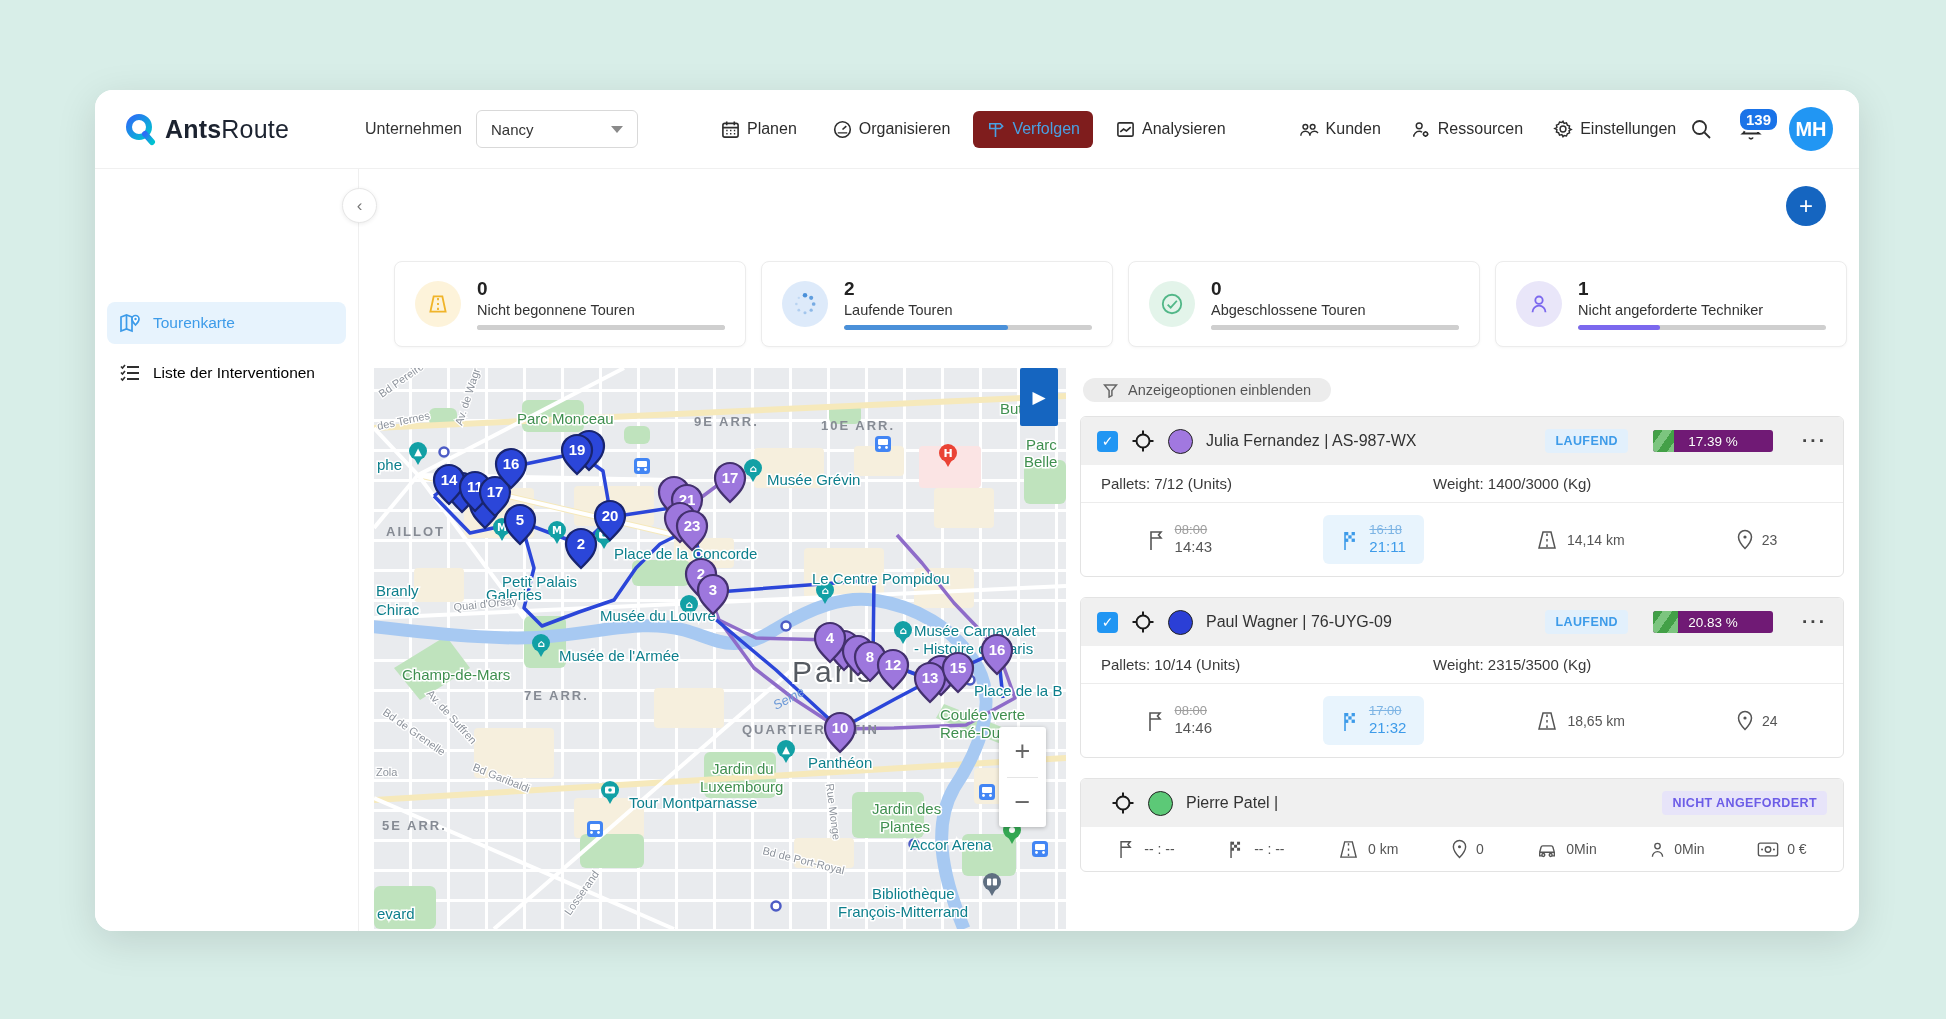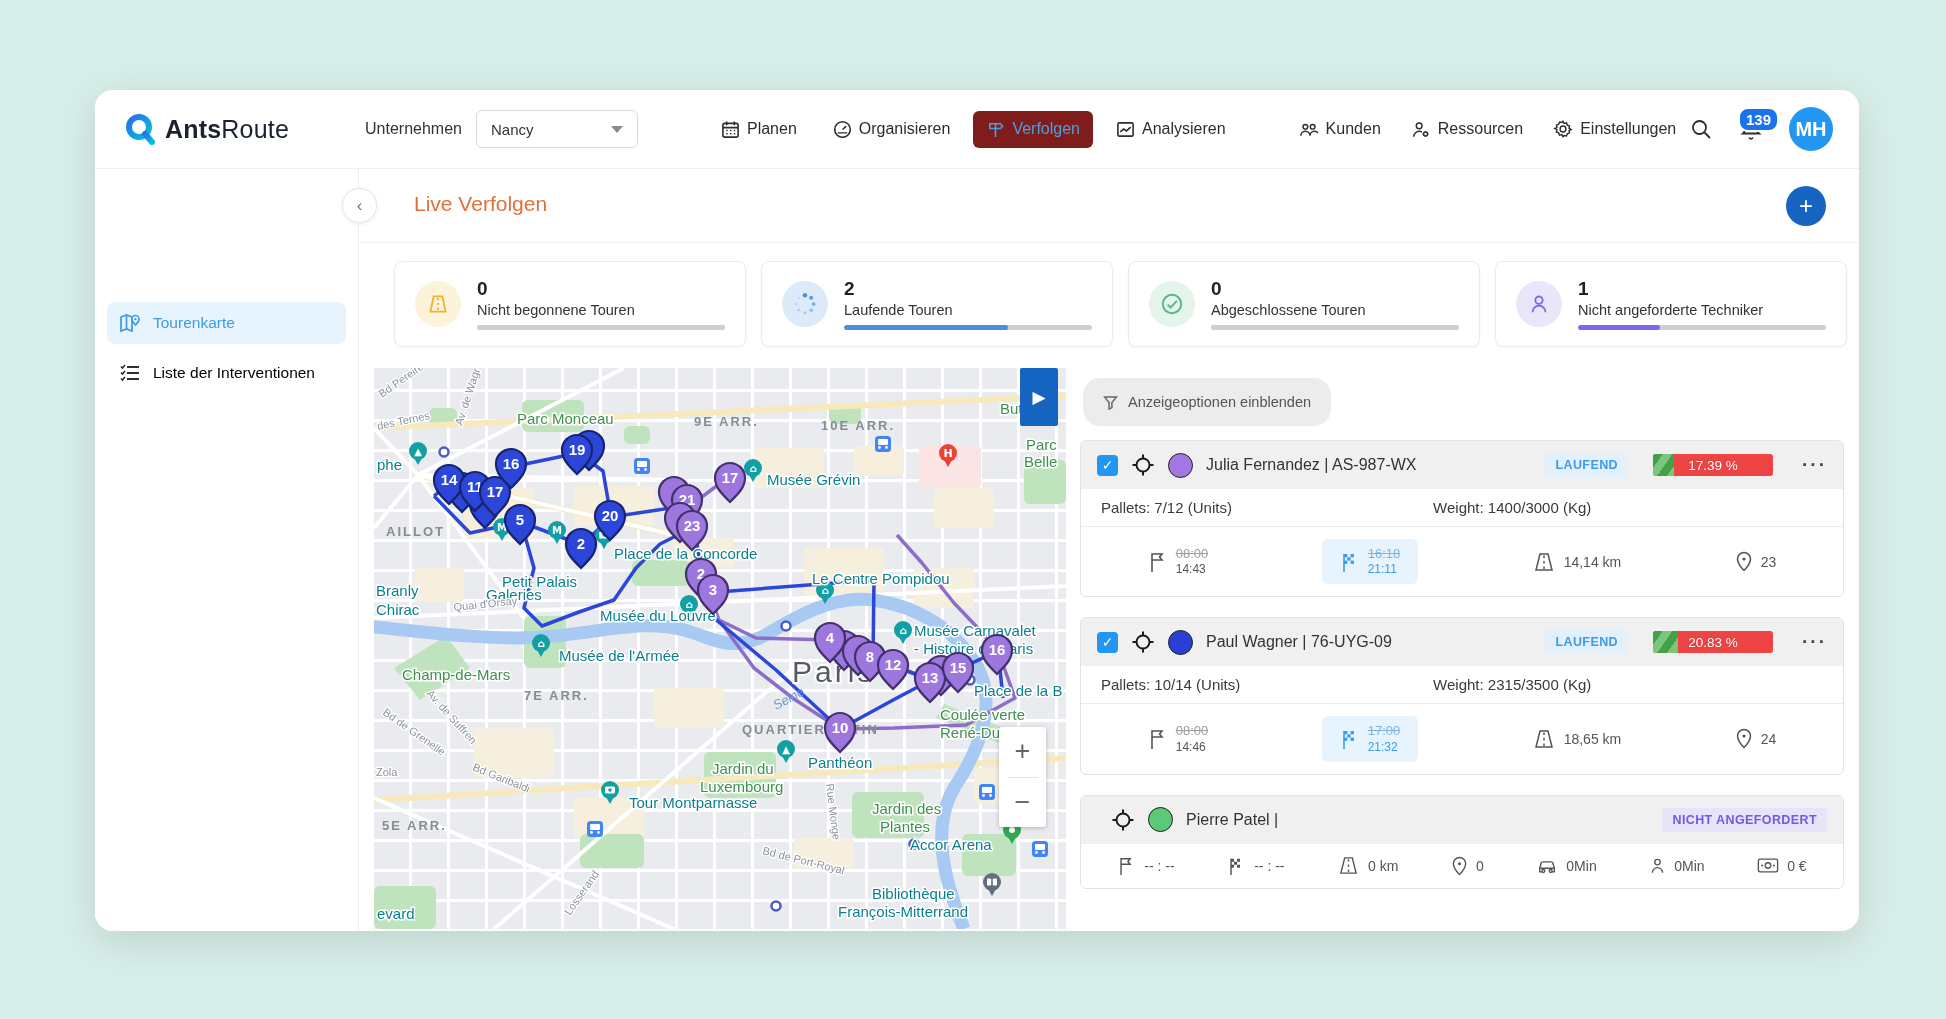--- a/index.html
+++ b/index.html
@@ -83,43 +83,43 @@
     display:flex; align-items:center; justify-content:center; z-index:8; cursor:pointer; border-radius:2px; }
   .map-zoomctl { position:absolute; left:625px; top:359px; width:47px; height:100px; background:#fff;
     border-radius:3px; box-shadow:0 1px 4px rgba(0,0,0,.25); z-index:8; display:flex; flex-direction:column; }
   .map-zoomctl .zbtn { flex:1; display:flex; align-items:center; justify-content:center;
     font-size:27px; color:#666; cursor:pointer; }
   .map-zoomctl .zdiv { height:1px; background:#e5e5e5; margin:0 8px; }
 
   
   .panel { position:absolute; left:985px; top:278px; width:764px; bottom:0; background:#fff; z-index:5; }
   .filter-pill { display:inline-flex; align-items:center; gap:10px; margin:10px 0 14px 3px;
-    background:#ececec; border-radius:17px; padding:16px 20px; font-size:14.5px; color:#555; cursor:pointer; }
+    background:#ececec; border-radius:17px; padding:4px 20px; font-size:14.5px; color:#555; cursor:pointer; }
   .drv-card { border:1px solid #e3e3e3; border-radius:6px; margin-bottom:20px; overflow:hidden; background:#fff; }
   .drv-head { background:#f0f0f0; display:flex; align-items:center; height:48px; padding:0 16px; gap:13px; }
   .chk { width:21px; height:21px; background:#2196f3; border-radius:4px; color:#fff; font-size:14px;
     display:flex; align-items:center; justify-content:center; cursor:pointer; }
   .drv-avatar { width:25px; height:25px; border-radius:50%; border:1.5px solid #222; }
   .drv-name { font-size:16px; color:#333; font-weight:500; flex:1; }
   .status-badge { font-size:12.5px; font-weight:700; letter-spacing:.4px; border-radius:4px; padding:5px 10px; }
   .status-badge.run { background:#e2f0fc; color:#3d9be9; }
   .status-badge.idle { background:#e7e4f9; color:#6c5ce7; }
-  .drv-bar { position:relative; width:120px; height:22px; background:#ef4444; border-radius:3px; overflow:hidden; margin-left:12px; }
+  .drv-bar { position:relative; width:120px; height:22px; background:#701a75; border-radius:3px; overflow:hidden; margin-left:12px; }
   .drv-bar .fill { position:absolute; left:0; top:0; bottom:0;
     background:repeating-linear-gradient(125deg,#43a047 0 8px,#7cc57f 8px 16px); }
   .drv-bar .pct { position:absolute; inset:0; display:flex; align-items:center; justify-content:center;
     color:#fff; font-size:13.5px; font-weight:500; text-shadow:0 0 2px rgba(0,0,0,.25); }
   .dots { font-size:19px; color:#444; letter-spacing:2px; margin-left:16px; cursor:pointer; font-weight:700; }
   .drv-load { display:flex; padding:10px 20px; border-bottom:1px solid #ececec; font-size:15px; color:#3a3a3a; }
   .drv-load .w1 { width:46%; }
   .drv-stats { display:flex; align-items:center; justify-content:space-around; padding:12px 10px; }
   .tcell { display:flex; align-items:center; gap:8px; }
   .tcol { display:flex; flex-direction:column; line-height:1.25; }
   .t-planned { font-size:13px; color:#9e9e9e; text-decoration:line-through; }
-  .t-actual { font-size:12px; color:#555; }
+  .t-actual { font-size:15px; color:#555; }
   .t-box { background:#e8f4fd; border-radius:6px; padding:7px 18px; }
   .t-box .t-planned { color:#7db4e4; }
   .t-box .t-actual { color:#3d9be9; }
   .scell { display:flex; align-items:center; gap:8px; font-size:14px; color:#555; }
 </style>
 </head>
 <body>
 
 <div class="window">
 
@@ -233,23 +233,20 @@
       <div class="side-item">
         <svg width="22" height="22" viewBox="0 0 22 22" fill="none" stroke="#2f2f2f" stroke-width="1.8">
           <path d="M8 5h12M8 11h12M8 17h12"></path>
           <path d="M2 4.5l1.5 1.5L6 3M2 10.5l1.5 1.5L6 9M2 16.5l1.5 1.5L6 15" stroke-width="1.6"></path>
         </svg>
         <span>Liste der Interventionen</span>
       </div>
     </div>
   </div>
 
-  <div class="titlebar">
-    <div class="page-title">Live Verfolgen</div>
-  </div>
   <div class="back-btn">
       <span>‹</span>
     </div>
   <div class="add-btn">
       <span>+</span>
     </div>
 
   <div class="stats-row">
     <div class="stat-card">
       <div class="stat-ic" style="background-color: rgb(253, 243, 218);">

